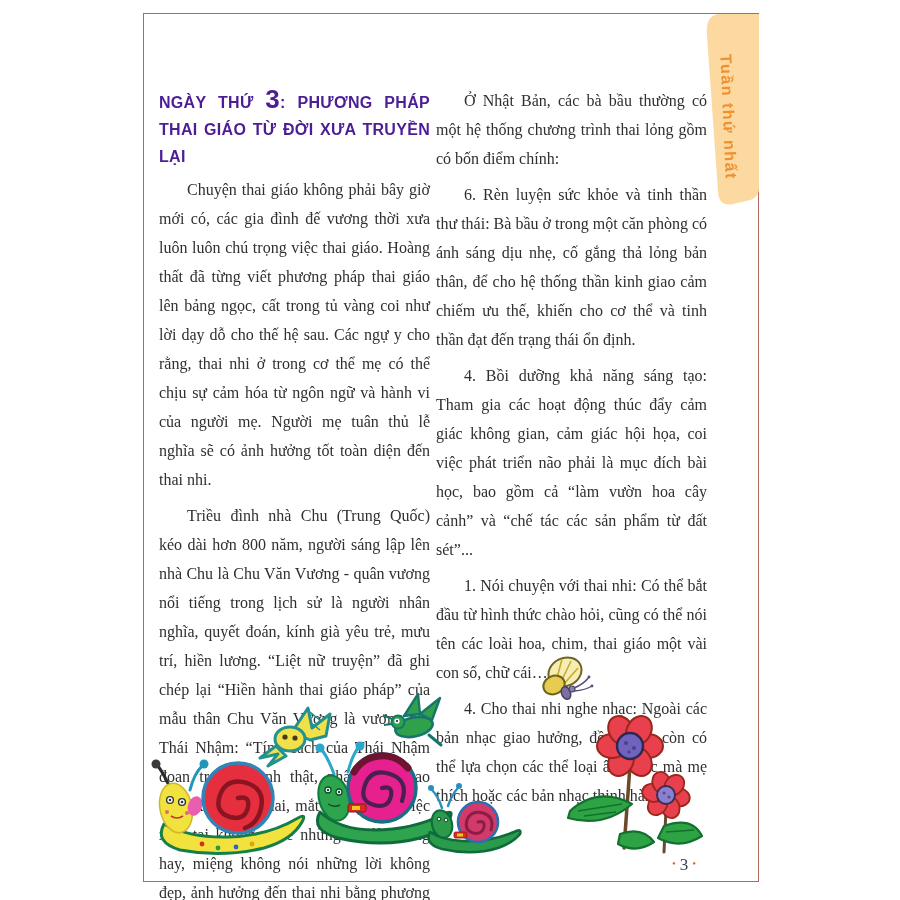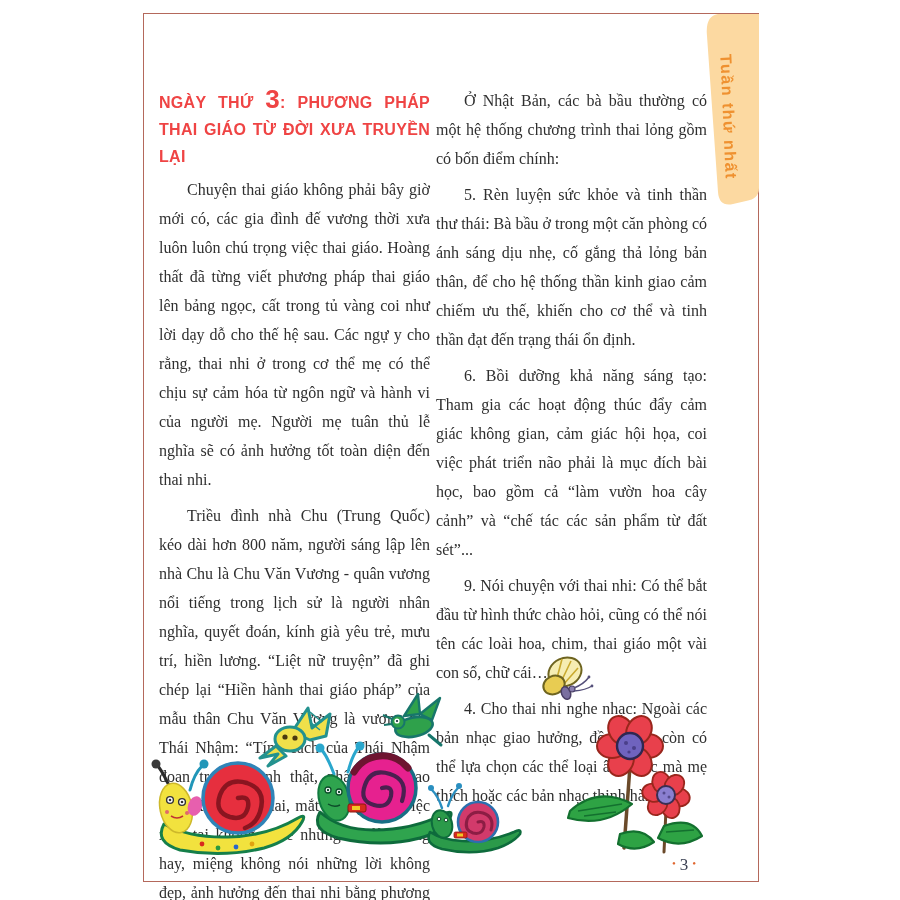--- a/index.html
+++ b/index.html
@@ -25,21 +25,21 @@
     font-weight:bold; font-size:16px; letter-spacing:1.5px;
     color:#ef9130; white-space:nowrap;
   }
   
   .col { position:absolute; top:86px; width:271px; }
   .col-left  { left:159px; }
   .col-right { left:436px; }
   h2.day-heading {
     margin:0 0 5px 0;
     font-family:"Liberation Sans", sans-serif;
-    font-weight:bold; color:#ef4444;
+    font-weight:bold; color:#4c1d95;
     font-size:16px; line-height:27px;
     letter-spacing:0.3px; text-align:justify;
   }
   .day-num { font-size:26px; line-height:27px; }
   p.body-par {
     margin:0 0 7px 0;
     font-size:16px; line-height:29px;
     color:#2f2f2f; text-align:justify; text-indent:28px;
   }
   
@@ -64,23 +64,23 @@
 </div>
 
 <div class="col col-left">
   <h2 class="day-heading"><span>NGÀY THỨ </span><span class="day-num">3</span><span>: PHƯƠNG PHÁP THAI GIÁO TỪ ĐỜI XƯA TRUYỀN LẠI</span></h2>
   <p class="body-par">Chuyện thai giáo không phải bây giờ mới có, các gia đình đế vương thời xưa luôn luôn chú trọng việc thai giáo. Hoàng thất đã từng viết phương pháp thai giáo lên bảng ngọc, cất trong tủ vàng coi như lời dạy dỗ cho thế hệ sau. Các ngự y cho rằng, thai nhi ở trong cơ thể mẹ có thể chịu sự cảm hóa từ ngôn ngữ và hành vi của người mẹ. Người mẹ tuân thủ lễ nghĩa sẽ có ảnh hưởng tốt toàn diện đến thai nhi.</p>
   <p class="body-par">Triều đình nhà Chu (Trung Quốc) kéo dài hơn 800 năm, người sáng lập lên nhà Chu là Chu Văn Vương - quân vương nổi tiếng trong lịch sử là người nhân nghĩa, quyết đoán, kính già yêu trẻ, mưu trí, hiền lương. “Liệt nữ truyện” đã ghi chép lại “Hiền hành thai giáo pháp” của mẫu thân Chu Văn Vương là vương phi Thái Nhậm: “Tính cách của Thái Nhậm đoan trang, thành thật, phẩm chất cao quý. Khi bà có thai, mắt không nhìn việc xấu, tai không nghe những lời lẽ không hay, miệng không nói những lời không đẹp, ảnh hưởng đến thai nhi bằng phương pháp thai giáo của mình, từ đó sinh ra một người tài giỏi như Chu Văn Vương”.</p>
 </div>
 
 <div class="col col-right">
   <p class="body-par">Ở Nhật Bản, các bà bầu thường có một hệ thống chương trình thai lỏng gồm có bốn điểm chính:</p>
-  <p class="body-par">5. Rèn luyện sức khỏe và tinh thần thư thái: Bà bầu ở trong một căn phòng có ánh sáng dịu nhẹ, cố gắng thả lỏng bản thân, để cho hệ thống thần kinh giao cảm chiếm ưu thế, khiến cho cơ thể và tinh thần đạt đến trạng thái ổn định.</p>
-  <p class="body-par">6. Bồi dưỡng khả năng sáng tạo: Tham gia các hoạt động thúc đẩy cảm giác không gian, cảm giác hội họa, coi việc phát triển não phải là mục đích bài học, bao gồm cả “làm vườn hoa cây cảnh” và “chế tác các sản phẩm từ đất sét”...</p>
-  <p class="body-par">9. Nói chuyện với thai nhi: Có thể bắt đầu từ hình thức chào hỏi, cũng có thể nói tên các loài hoa, chim, thai giáo một vài con số, chữ cái…</p>
+  <p class="body-par">6. Rèn luyện sức khỏe và tinh thần thư thái: Bà bầu ở trong một căn phòng có ánh sáng dịu nhẹ, cố gắng thả lỏng bản thân, để cho hệ thống thần kinh giao cảm chiếm ưu thế, khiến cho cơ thể và tinh thần đạt đến trạng thái ổn định.</p>
+  <p class="body-par">4. Bồi dưỡng khả năng sáng tạo: Tham gia các hoạt động thúc đẩy cảm giác không gian, cảm giác hội họa, coi việc phát triển não phải là mục đích bài học, bao gồm cả “làm vườn hoa cây cảnh” và “chế tác các sản phẩm từ đất sét”...</p>
+  <p class="body-par">1. Nói chuyện với thai nhi: Có thể bắt đầu từ hình thức chào hỏi, cũng có thể nói tên các loài hoa, chim, thai giáo một vài con số, chữ cái…</p>
   <p class="body-par">4. Cho thai nhi nghe nhạc: Ngoài các bản nhạc giao hưởng, đồng dao, còn có thể lựa chọn các thể loại âm nhạc mà mẹ thích hoặc các bản nhạc thịnh hành.</p>
 </div>
 
 <div class="drawings">
 <svg width="575" height="218" viewBox="0 0 575 218">
 
   <g>
     <path d="M150 86 L166 62 L170 82 L188 68 L184 90 L168 94 Z" fill="#f0e04a" stroke="#23928f" stroke-width="3" stroke-linejoin="round"></path>
     <path d="M168 66 L180 76 M168 76 L178 84" stroke="#23928f" stroke-width="1.6" fill="none"></path>
     <path d="M134 100 L118 112 L136 108 L126 120 L144 110 Z" fill="#f0e04a" stroke="#23928f" stroke-width="3" stroke-linejoin="round"></path>

